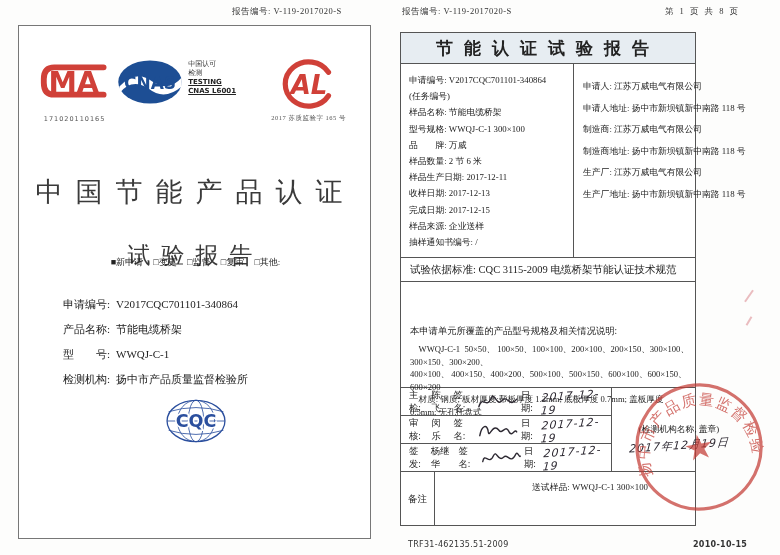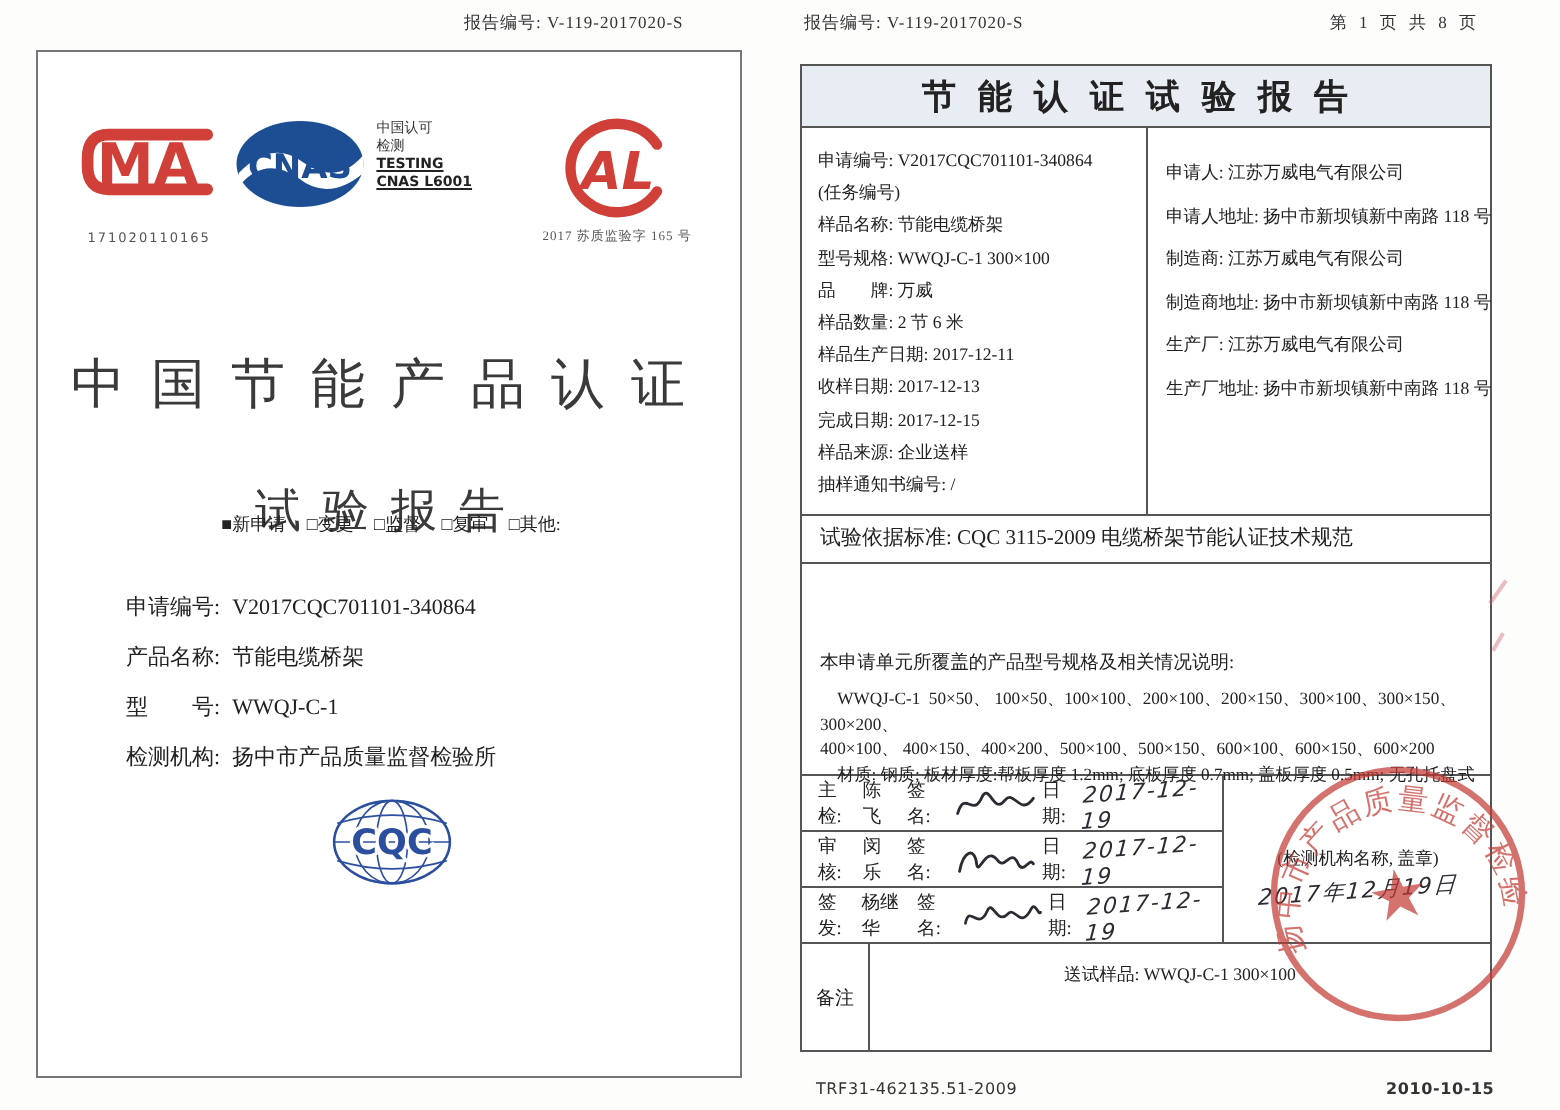--- a/index.html
+++ b/index.html
@@ -28,21 +28,21 @@
              letter-spacing:11px;color:#3a3a3a;font-weight:400;margin-top:28px;}
   .lp-checks{left:0;top:230px;width:353px;text-align:center;font-size:9px;color:#222;}
   .lp-checks span.item{margin:0 4px;}
   .lp-fields{left:44px;top:266px;font-size:11px;color:#222;}
   .lp-field{height:25px;line-height:25px;white-space:pre;}
   .lp-field .val{margin-left:6px;}
 
   
   .rp-head-left{left:402px;top:6px;font-size:8.5px;color:#333;letter-spacing:.5px;}
   .rp-head-right{left:640px;top:6px;width:100px;text-align:right;font-size:8.5px;color:#333;letter-spacing:2px;}
-  .rp-table{left:400px;top:32px;width:346px;height:494px;border:1.5px solid #555;
+  .rp-table{left:400px;top:32px;width:296px;height:494px;border:1.5px solid #555;
             background:#fff;box-sizing:border-box;}
   .rp-titlebar{position:absolute;left:0;top:0;width:100%;height:31px;background:#e7edf2;
                border-bottom:1.3px solid #555;box-sizing:border-box;text-align:center;
                font-size:17px;letter-spacing:11px;line-height:31px;color:#222;font-weight:600;}
   .rp-info{position:absolute;left:0;top:31px;width:100%;height:194px;border-bottom:1.3px solid #555;box-sizing:border-box;}
   .rp-info-divider{position:absolute;left:172px;top:0;width:0;height:100%;border-left:1.3px solid #555;}
   .rp-info-left{position:absolute;left:8px;top:8px;width:160px;font-size:8.8px;color:#222;}
   .rp-info-left div{line-height:16.2px;white-space:pre;}
   .rp-info-right{position:absolute;left:182px;top:12px;width:158px;font-size:8.8px;color:#222;}
   .rp-info-right div{line-height:21.5px;white-space:pre;}

